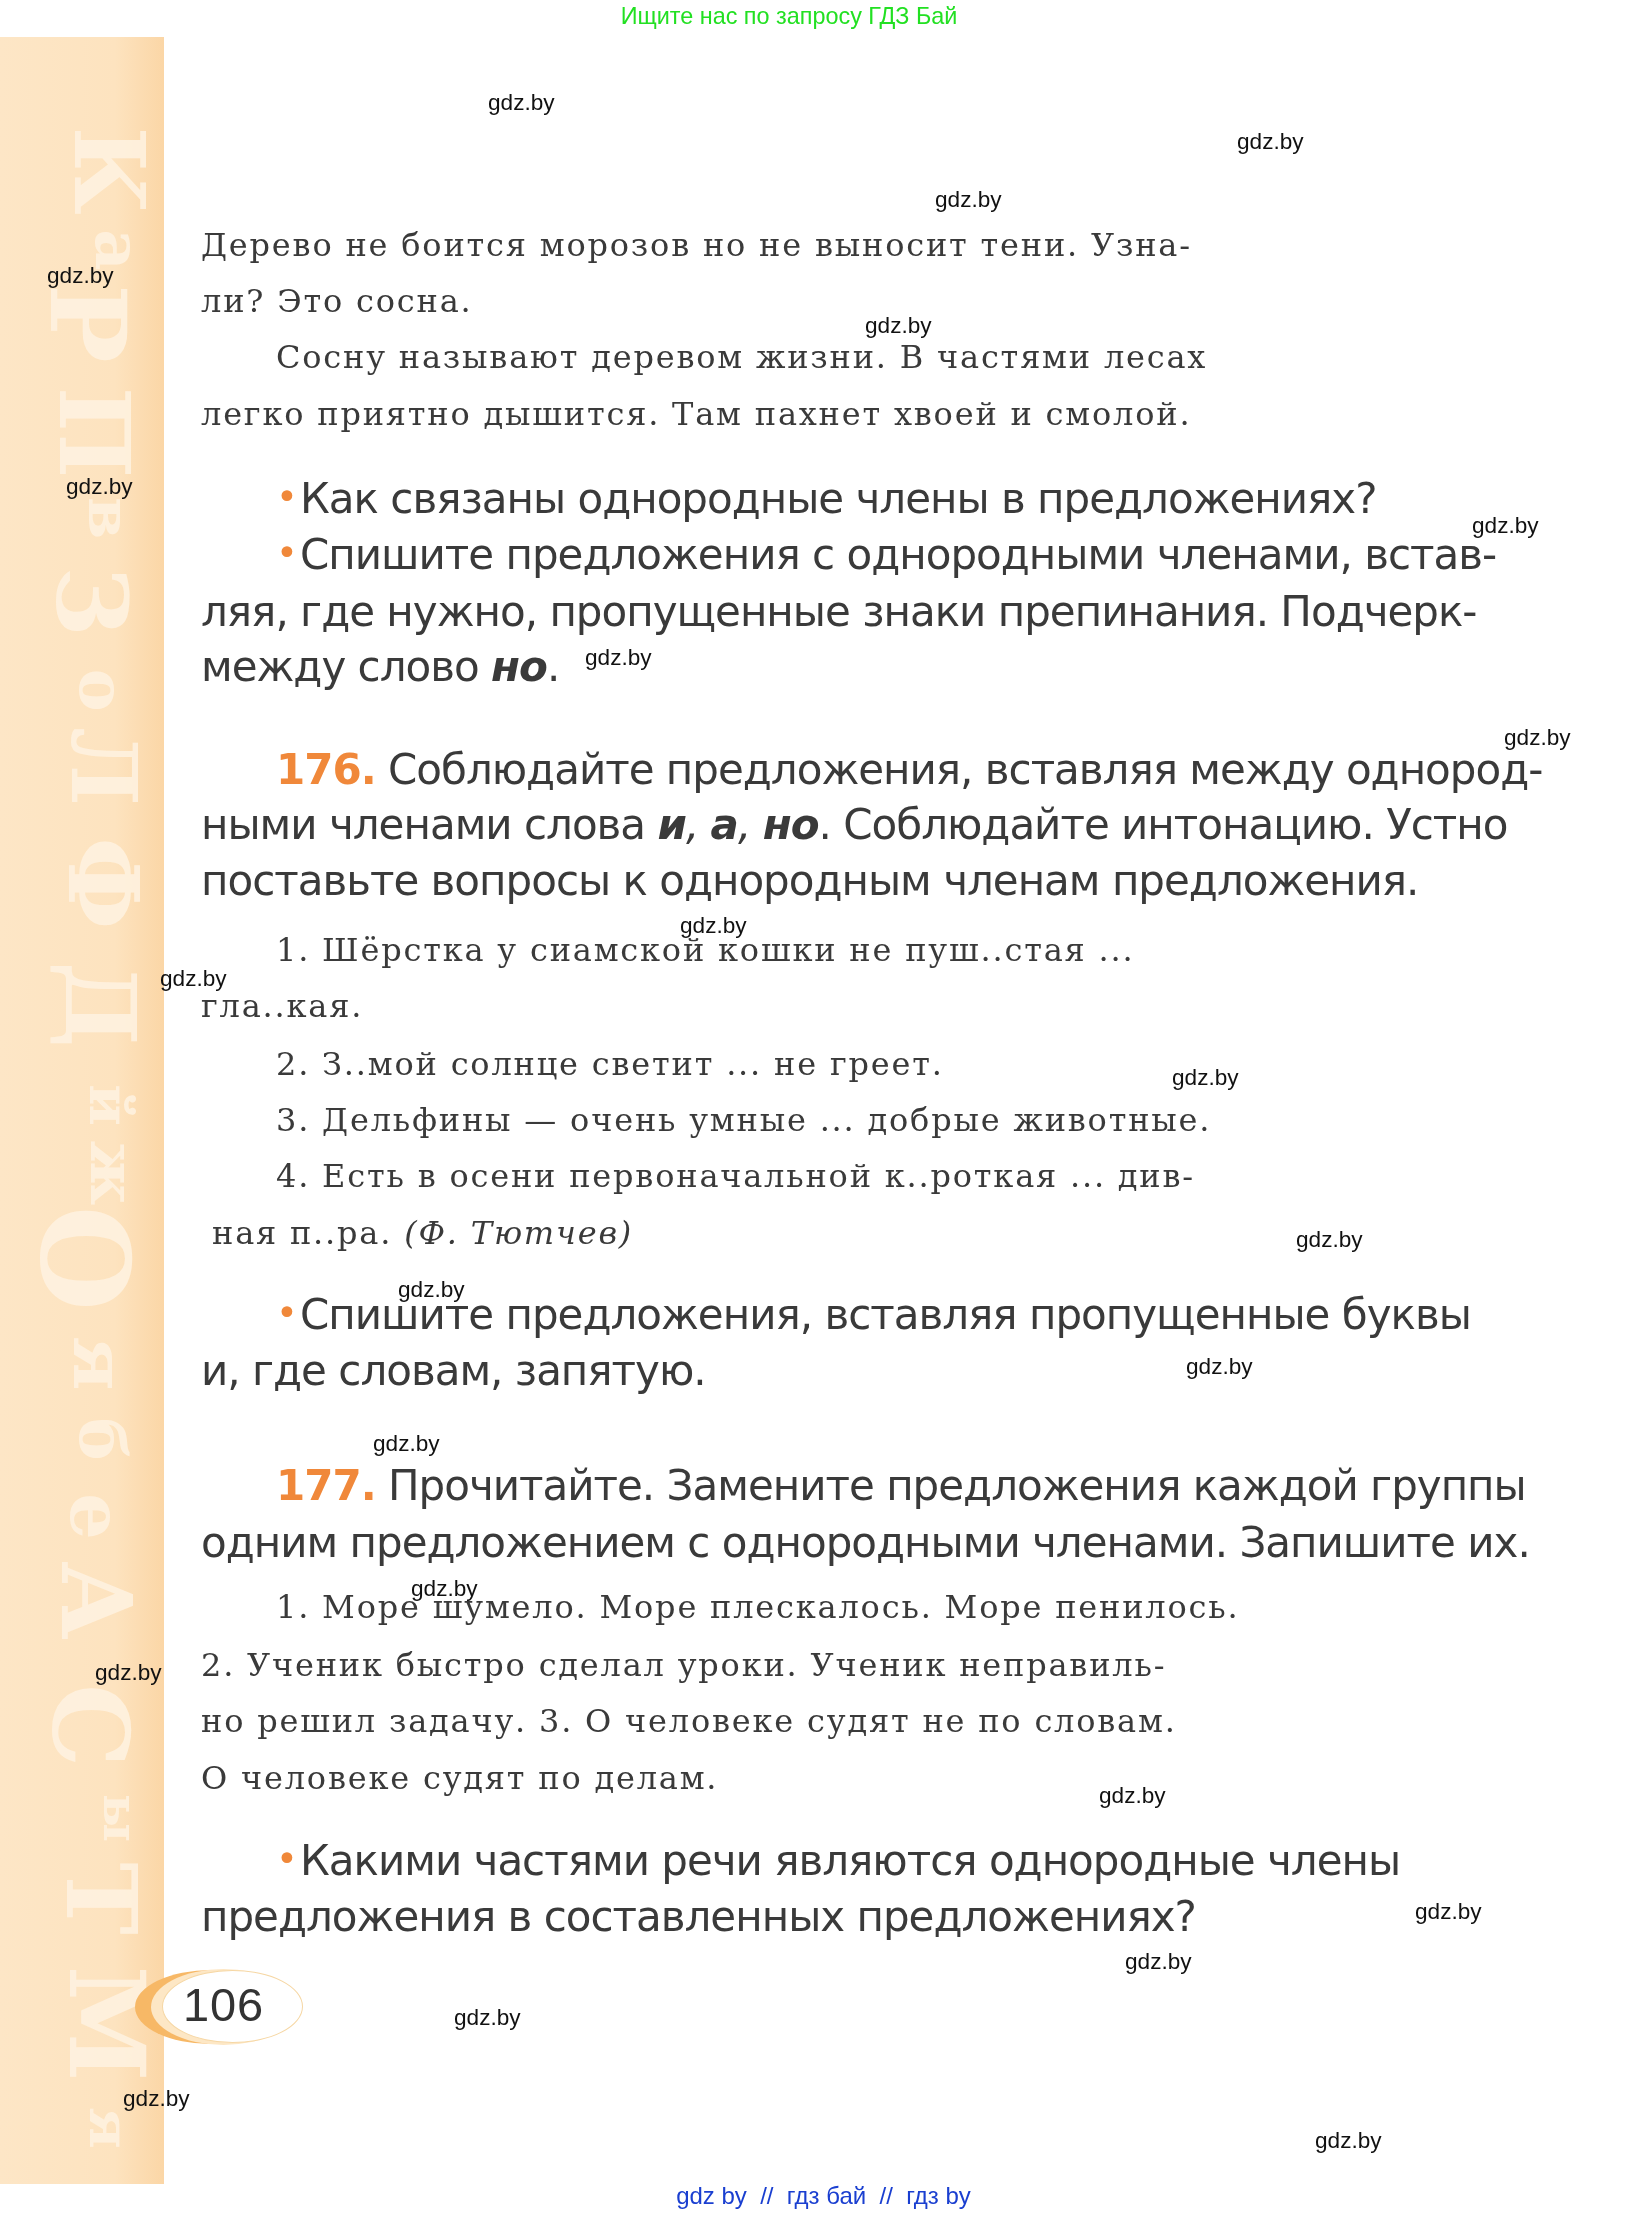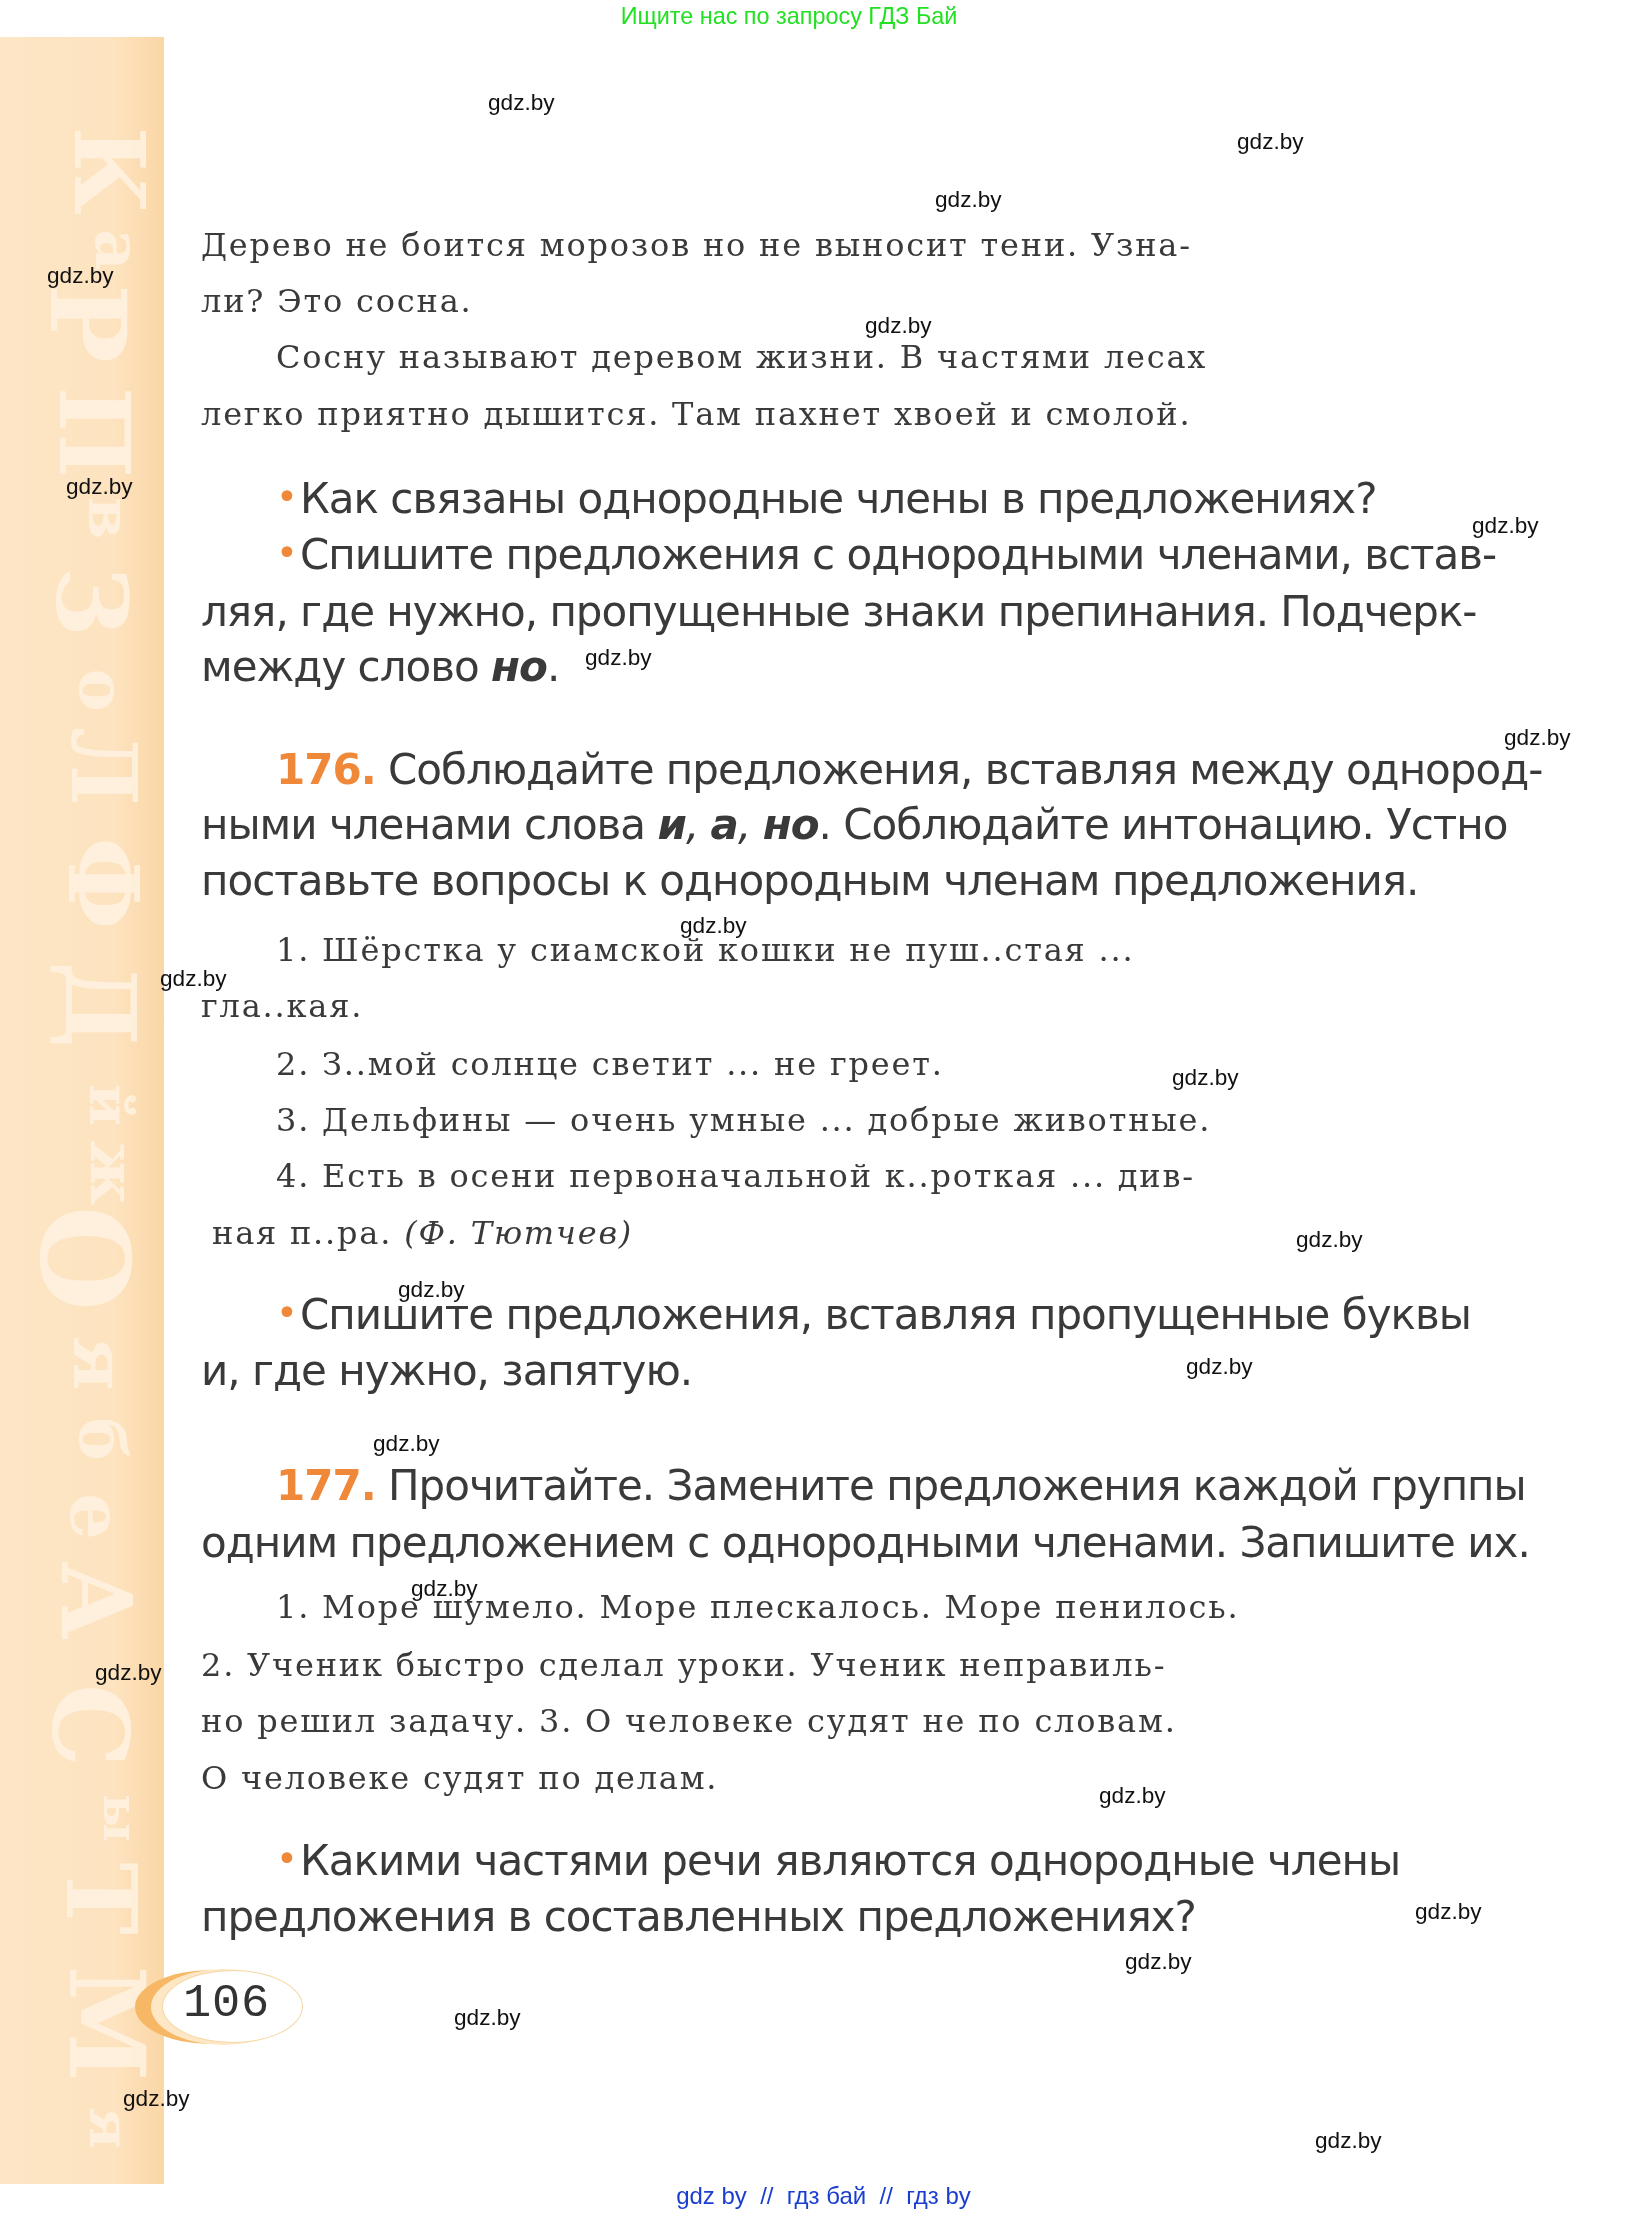--- a/index.html
+++ b/index.html
@@ -14,21 +14,21 @@
   .num{color:#f0883a;font-weight:bold;}
   .bullet{color:#f0883a;font-size:37px;margin-right:3.2px;position:relative;top:-3.2px;}
   .bi{font-weight:bold;font-style:italic;}
   .ital{font-style:italic;}
   .wm{position:absolute;font-family:"Liberation Sans",sans-serif;font-size:22.6px;color:#111;white-space:nowrap;}
   .footer{position:absolute;left:0;width:1647px;top:2182px;text-align:center;font-family:"Liberation Sans",sans-serif;font-size:24px;color:#1a3fd0;}
   .badge{position:absolute;left:135px;top:1967px;width:169px;height:81px;}
   .badge .e1{position:absolute;left:0;top:3.2px;width:153px;height:74px;border-radius:50%;background:#f7b866;}
   .badge .e2{position:absolute;left:16px;top:1.6px;width:145px;height:76px;border-radius:50%;background:#fde7c5;}
   .badge .e3{position:absolute;left:27px;top:3.2px;width:139px;height:71px;border-radius:50%;background:#fff;border:1.6px solid #f6d7a4;}
-  .badge .pn{position:absolute;left:48px;top:9.7px;font-family:Liberation Mono, monospace;font-size:47px;color:#333;letter-spacing:0.8px;}
+  .badge .pn{position:absolute;left:48px;top:9.7px;font-family:Liberation Sans, sans-serif;font-size:47px;color:#333;letter-spacing:0.8px;}
 </style>
 </head>
 <body>
 
 <div class="top-banner">Ищите нас по запросу ГДЗ Бай</div>
 
 <div class="sidebar">
   <span class="side-letter" style="left:64px;top:85px;font-size:97px;">К</span>
   <span class="side-letter" style="left:97px;top:181px;font-size:64px;">а</span>
   <span class="side-letter" style="left:48px;top:234px;font-size:105px;">Р</span>
@@ -83,21 +83,21 @@
 <div class="line serif" style="left:276px;top:1045px;">2. З..мой солнце светит ... не греет.</div>
 <div class="line serif" style="left:276px;top:1101px;">3. Дельфины — очень умные ... добрые животные.</div>
 <div class="line serif" style="left:276px;top:1157px;">4. Есть в осени первоначальной к..роткая ... див-</div>
 <div class="line serif" style="left:212px;top:1214px;">
   <span>ная п..ра. </span><span class="ital">(Ф. Тютчев)</span>
 </div>
 
 <div class="line sans" style="left:276px;top:1290px;">
   <span class="bullet">•</span><span>Спишите предложения, вставляя пропущенные буквы</span>
 </div>
-<div class="line sans" style="left:201px;top:1346px;">и, где нужно, запятую.</div>
+<div class="line sans" style="left:201px;top:1346px;">и, где словам, запятую.</div>
 
 <div class="line sans" style="left:276px;top:1461px;">
   <span class="num">177.</span>
   <span>Прочитайте. Замените предложения каждой группы</span>
 </div>
 <div class="line sans" style="left:201px;top:1518px;">одним предложением с однородными членами. Запишите их.</div>
 
 <div class="line serif" style="left:276px;top:1588px;">1. Море шумело. Море плескалось. Море пенилось.</div>
 <div class="line serif" style="left:201px;top:1646px;">2. Ученик быстро сделал уроки. Ученик неправиль-</div>
 <div class="line serif" style="left:201px;top:1702px;">но решил задачу. 3. О человеке судят не по словам.</div>

